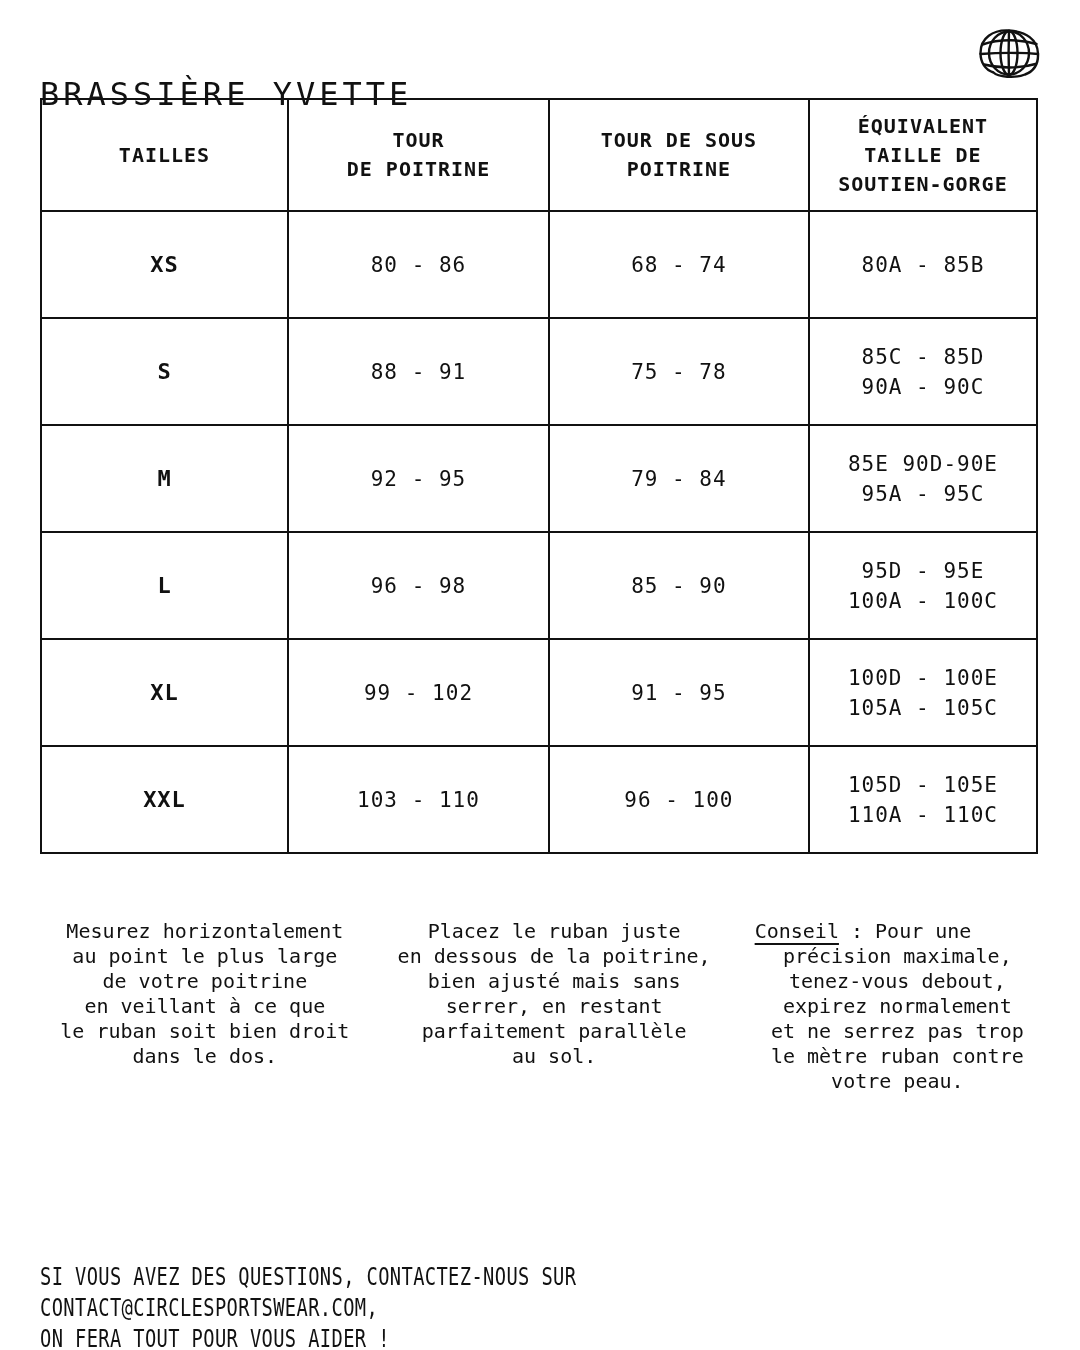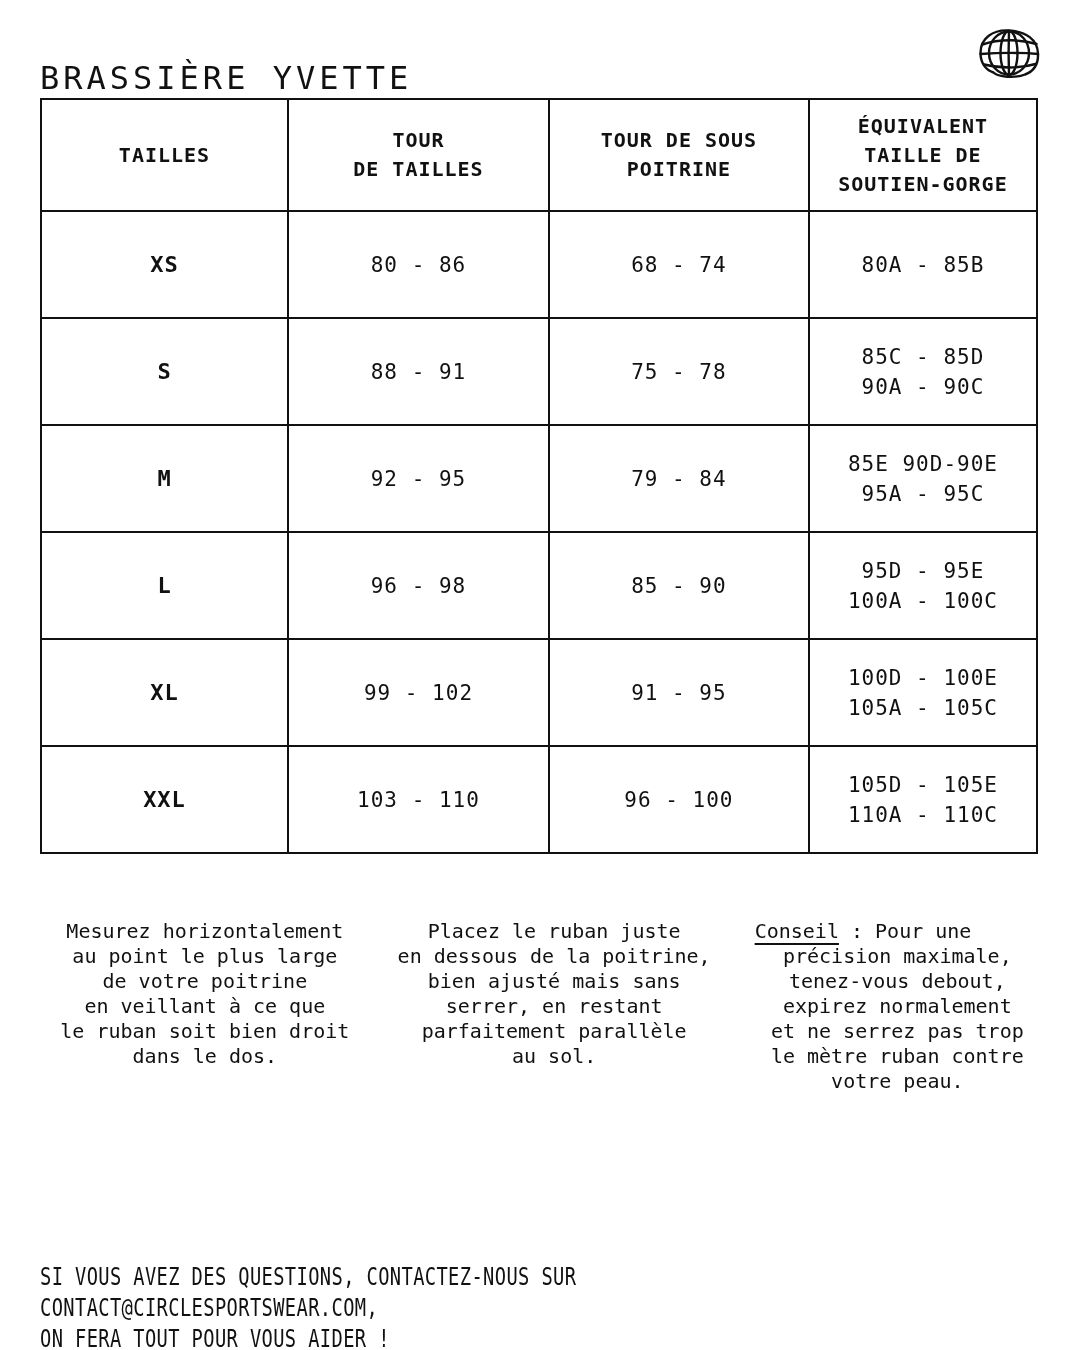--- a/index.html
+++ b/index.html
@@ -3,21 +3,21 @@
 <meta charset="utf-8">
 <style>
   html,body{margin:0;padding:0;}
   body{
     width:1080px;height:1350px;position:relative;
     background:#ffffff;color:#111111;
     font-family:"DejaVu Sans Mono", monospace;
     overflow:hidden;
   }
   .page-title{
-    position:absolute;left:40px;top:40px;
+    position:absolute;left:40px;top:56px;
     font-size:32px;line-height:34px;letter-spacing:4px;
     font-weight:normal;white-space:nowrap;
   }
   .logo{position:absolute;left:976px;top:27px;width:66px;height:56px;}
   .logo svg{display:block;}
 
   table.size-table{
     position:absolute;left:40px;top:98px;width:998px;
     border-collapse:collapse;table-layout:fixed;
   }
@@ -85,21 +85,21 @@
     <col style="width:26.1%">
     <col style="width:22.9%">
   </colgroup>
   <thead>
     <tr>
       <th>
           <div class="hdr">TAILLES</div>
         </th>
       <th>
           <div class="hdr">TOUR
-DE TAILLES</div>
+DE POITRINE</div>
         </th>
       <th>
           <div class="hdr">TOUR DE SOUS
 POITRINE</div>
         </th>
       <th>
           <div class="hdr">ÉQUIVALENT
 TAILLE DE
 SOUTIEN-GORGE</div>
         </th>

